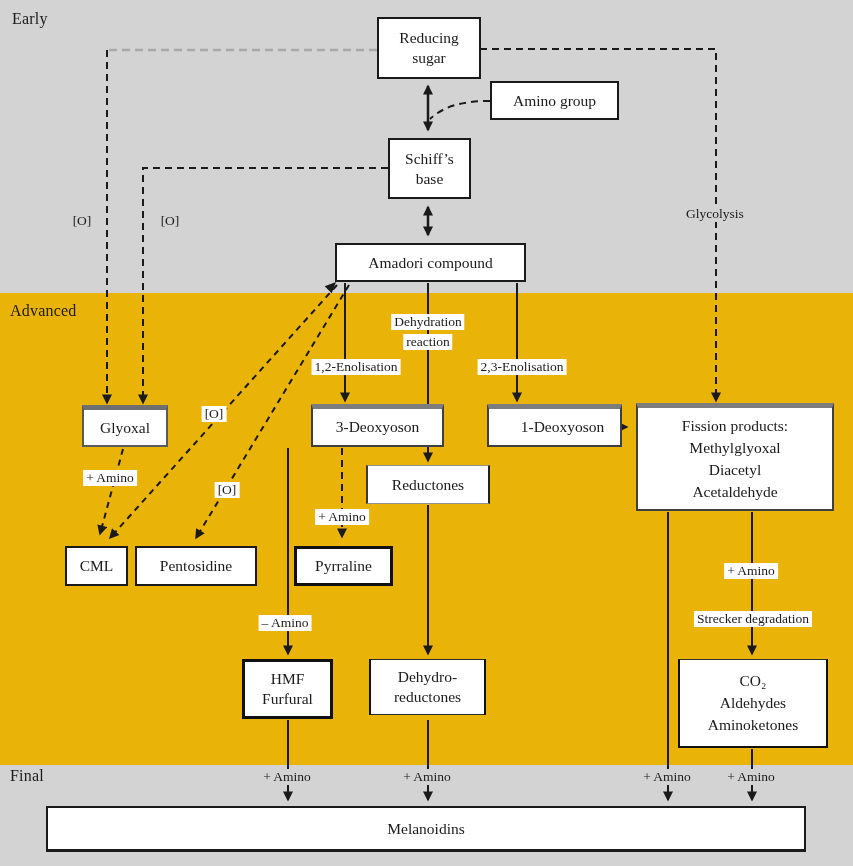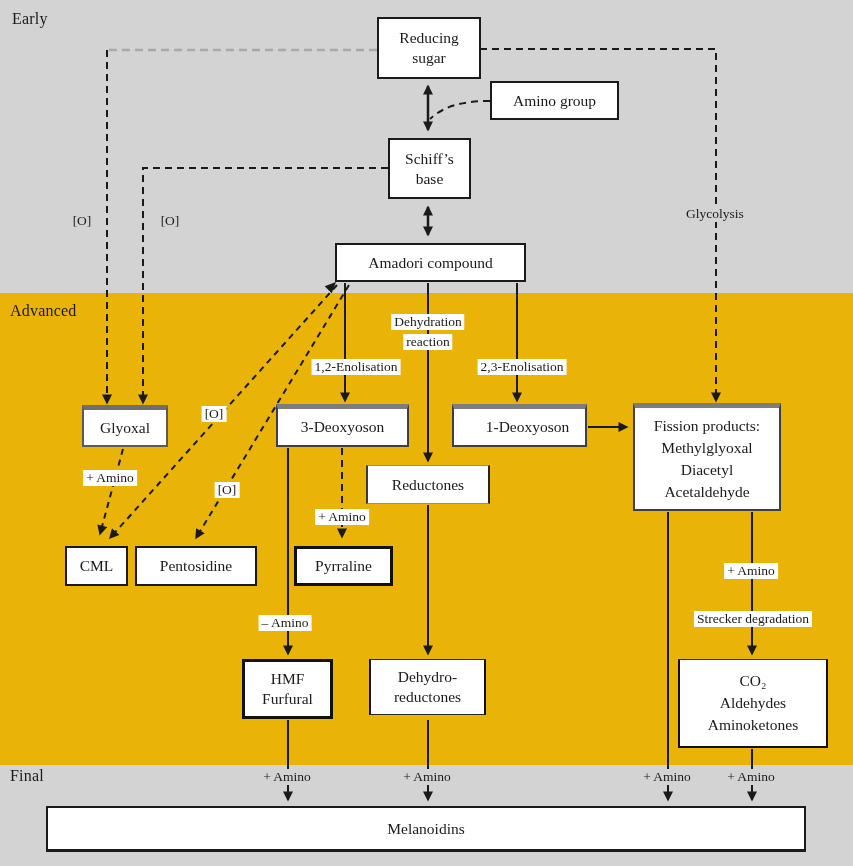--- a/index.html
+++ b/index.html
@@ -18,21 +18,21 @@
   }
   svg.overlay{position:absolute;left:0;top:0;z-index:2;}
   .box{
     position:absolute;z-index:3;background:#ffffff;
     display:flex;flex-direction:column;align-items:center;justify-content:center;
     box-sizing:border-box;text-align:center;
   }
   .box .bl{font-size:15.5px;line-height:20px;white-space:nowrap;}
   .b-plain{border:2px solid #1a1a1a;}
   .b-thick{border:3px solid #111111;}
-  .b-shaded{border:2px solid #3f3f3f;border-top:5px solid #7d7d7d;}
+  .b-shaded{border:2px solid #3f3f3f;border-top:5px solid #7d7d7d;margin-left:35px;}
   .b-glyoxal{border:2px solid #5a5a5a;border-top:5px solid #6f6f6f;}
   .b-light{border:1px solid #8f8f8f;border-left:2px solid #3a3a3a;border-right:2px solid #222222;}
   .b-open{border:1px solid #2a2a2a;border-left:2px solid #111;border-right:2px solid #111;}
   .b-strecker{border:2px solid #111111;border-top:1px solid #333333;}
   .lbl{
     position:absolute;z-index:4;font-size:13.5px;line-height:16px;
     transform:translateX(-50%);white-space:nowrap;text-align:center;
   }
   .bg-white{background:#ffffff;padding:0 3px;}
   .bg-gray{background:#d3d3d3;padding:0 3px;}
@@ -117,21 +117,21 @@
   </div>
 
   <div class="box b-shaded" style="left:276px;top:404px;width:133px;height:43px;">
     <div class="bl">3-Deoxyoson</div>
   </div>
 
   <div class="box b-shaded" style="left:452px;top:404px;width:135px;height:43px;padding-left:16px;">
     <div class="bl">1-Deoxyoson</div>
   </div>
 
-  <div class="box b-shaded" style="left:633px;top:403px;width:148px;height:108px;">
+  <div class="box b-shaded" style="left:601px;top:403px;width:198px;height:108px;">
     <div class="bl" style="line-height:22px;">Fission products:</div>
     <div class="bl" style="line-height:22px;">Methylglyoxal</div>
     <div class="bl" style="line-height:22px;">Diacetyl</div>
     <div class="bl" style="line-height:22px;">Acetaldehyde</div>
   </div>
 
   <div class="box b-light" style="left:366px;top:465px;width:124px;height:39px;">
     <div class="bl">Reductones</div>
   </div>
 

